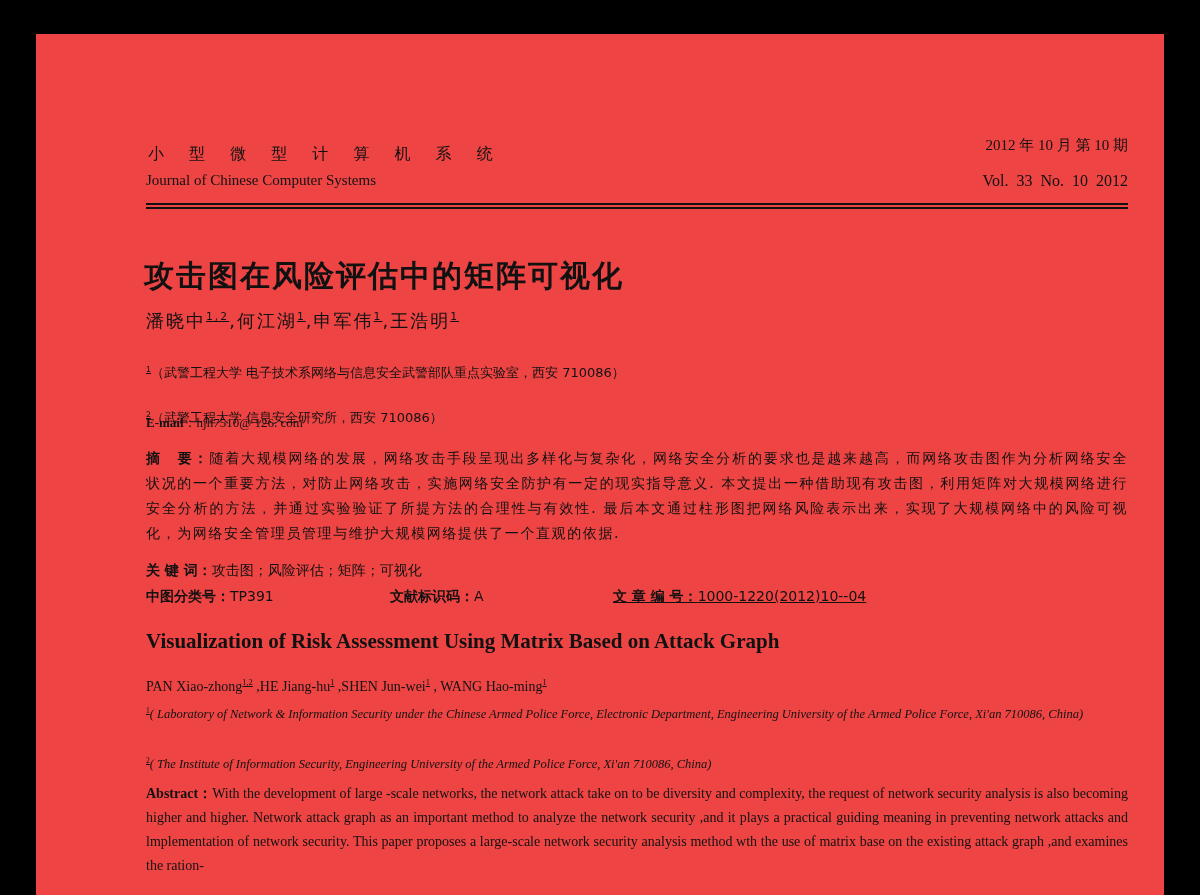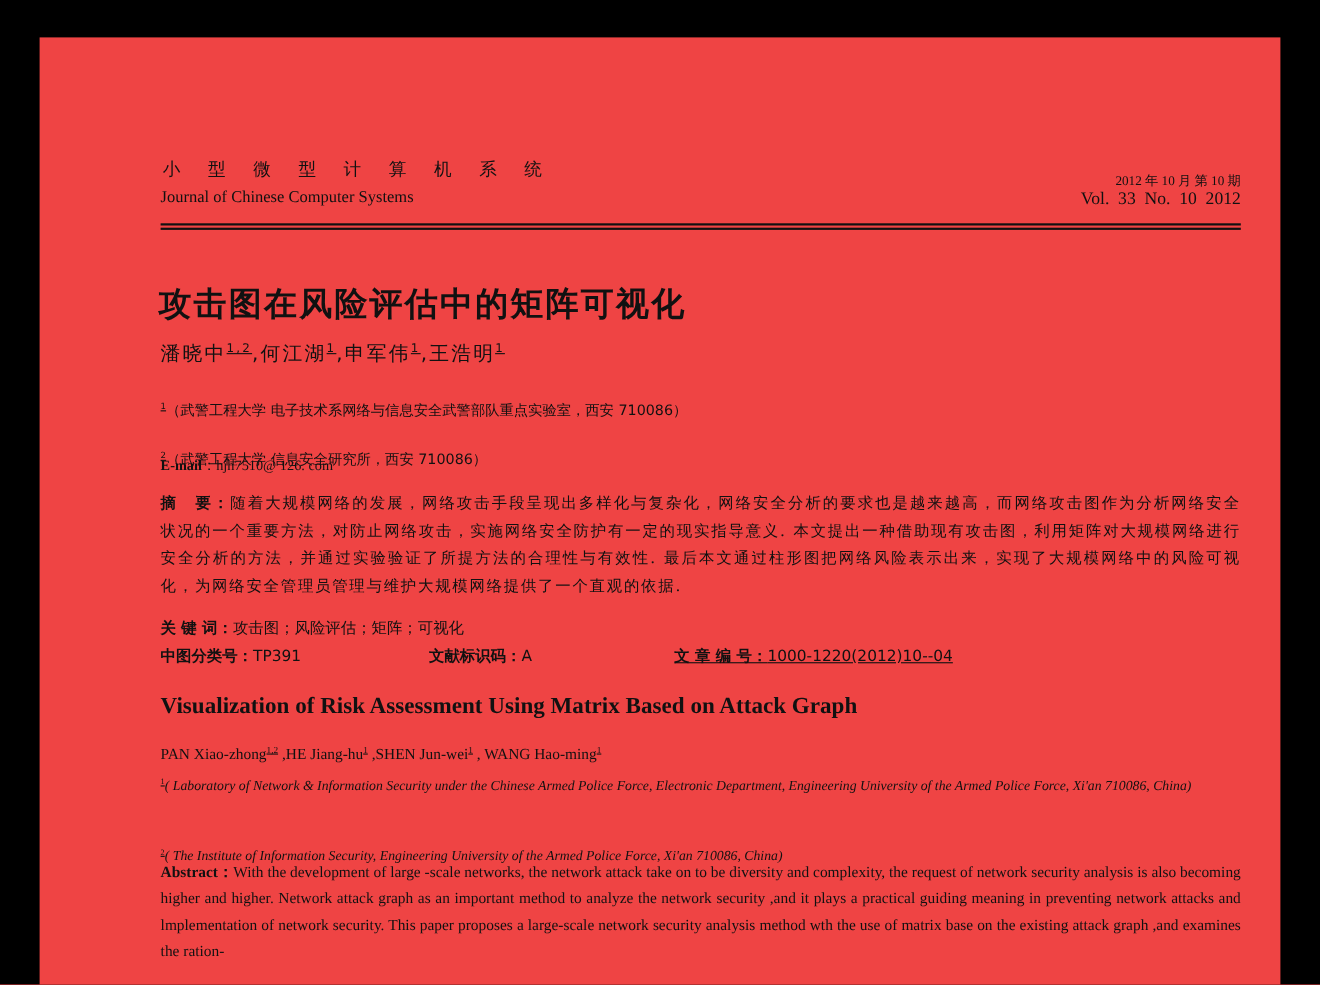--- a/index.html
+++ b/index.html
@@ -9,21 +9,21 @@
     font-family: "Liberation Serif", "DejaVu Serif", serif;
     color: #111;
   }
   .page {
     position: absolute; left: 36px; top: 34px; width: 1128px; height: 861px;
     background: #ef4444; overflow: hidden;
   }
   .abs { position: absolute; white-space: nowrap; }
   .hdr-cn { left: 112px; top: 110px; font-size: 16px; letter-spacing: 10px; font-family: "DejaVu Sans", sans-serif; }
   .hdr-en { left: 110px; top: 138px; font-size: 15px; }
-  .hdr-date { right: 36px; top: 122px; font-size: 12px; text-align: left; }
+  .hdr-date { right: 36px; top: 102px; font-size: 15px; text-align: left; }
   .hdr-vol { right: 36px; top: 138px; font-size: 16px; text-align: right; word-spacing: 4px; }
   .rule1 { left: 110px; top: 169px; width: 982px; height: 2px; background: #111; }
   .rule2 { left: 110px; top: 173px; width: 982px; height: 2px; background: #111; }
   .title-cn { left: 108px; top: 222px; font-size: 30px; font-weight: bold; font-family: "DejaVu Sans", sans-serif; letter-spacing: 2px; }
   .authors-cn { left: 110px; top: 275px; font-size: 18px; font-family: "DejaVu Sans", sans-serif; letter-spacing: 2px; }
   sup { font-size: 60%; vertical-align: super; line-height: 0; text-decoration: underline; }
   .aff { left: 110px; font-size: 13px; font-family: "DejaVu Sans", sans-serif; }
   .aff1 { top: 330px; }
   .aff2 { top: 375px; }
   .email { left: 110px; top: 380px; font-size: 13px; }
@@ -38,21 +38,21 @@
   .kw .lbl { font-weight: bold; }
   .cls { top: 554px; font-size: 14px; font-family: "DejaVu Sans", sans-serif; }
   .cls .lbl { font-weight: bold; }
   .cls1 { left: 110px; }
   .cls2 { left: 354px; }
   .cls3 { left: 577px; text-decoration: underline; }
   .title-en { left: 110px; top: 595px; font-size: 21px; font-weight: bold; }
   .authors-en { left: 110px; top: 645px; font-size: 14px; }
   .aff-en { left: 110px; width: 982px; white-space: normal; font-size: 12.5px; font-style: italic; line-height: 24px; }
   .aff-en1 { top: 668px; }
-  .aff-en2 { top: 718px; margin-top: 14px; }
+  .aff-en2 { top: 718px; }
   .aff-en .up { font-style: normal; }
   .abs-en {
     left: 110px; top: 748px; width: 982px; white-space: normal;
     font-size: 14px; line-height: 24px; text-align: justify;
   }
   .abs-en .lbl { font-weight: bold; margin-top: 14px; }
 </style>
 </head>
 <body>
 

